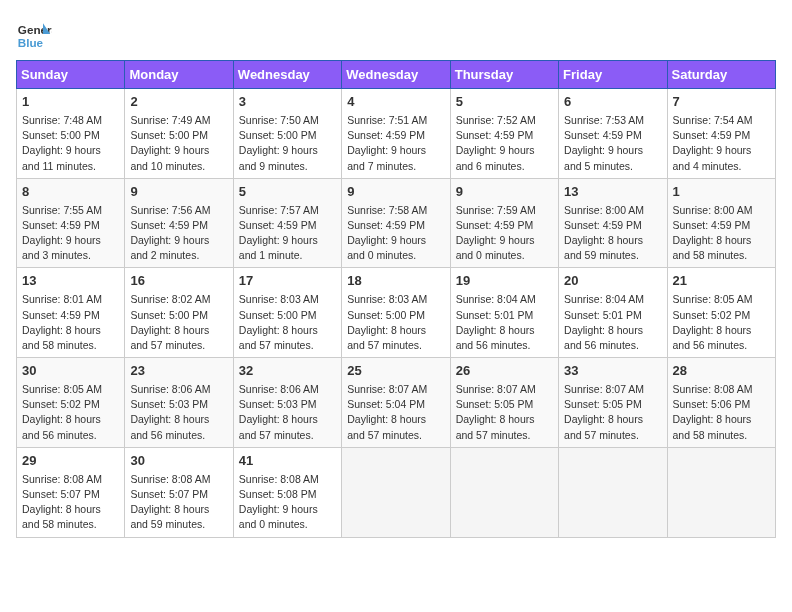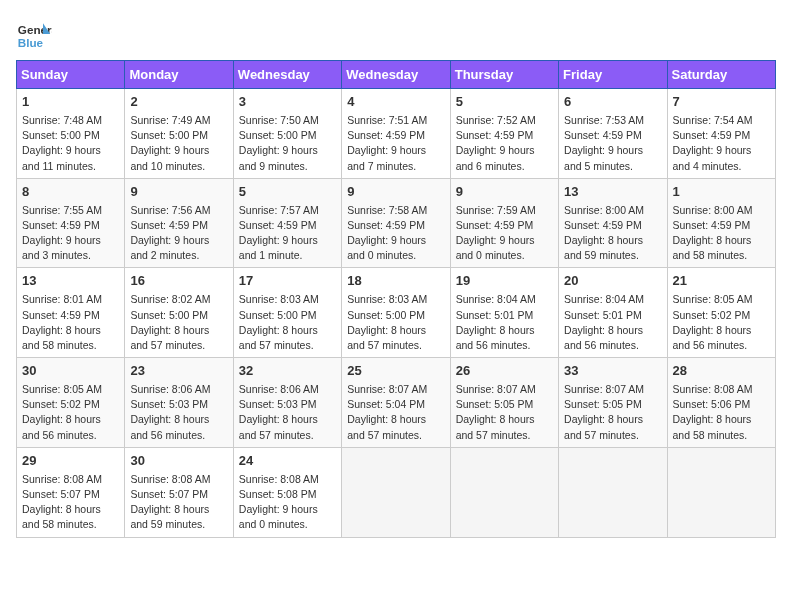--- a/index.html
+++ b/index.html
@@ -136,20 +136,20 @@
         <td><span class="day-num">23</span>Sunrise: 8:06 AM<br>Sunset: 5:03 PM<br>Daylight: 8 hours and 56 minutes.</td>
         <td><span class="day-num">32</span>Sunrise: 8:06 AM<br>Sunset: 5:03 PM<br>Daylight: 8 hours and 57 minutes.</td>
         <td><span class="day-num">25</span>Sunrise: 8:07 AM<br>Sunset: 5:04 PM<br>Daylight: 8 hours and 57 minutes.</td>
         <td><span class="day-num">26</span>Sunrise: 8:07 AM<br>Sunset: 5:05 PM<br>Daylight: 8 hours and 57 minutes.</td>
         <td><span class="day-num">33</span>Sunrise: 8:07 AM<br>Sunset: 5:05 PM<br>Daylight: 8 hours and 57 minutes.</td>
         <td><span class="day-num">28</span>Sunrise: 8:08 AM<br>Sunset: 5:06 PM<br>Daylight: 8 hours and 58 minutes.</td>
       </tr>
       <tr>
         <td><span class="day-num">29</span>Sunrise: 8:08 AM<br>Sunset: 5:07 PM<br>Daylight: 8 hours and 58 minutes.</td>
         <td><span class="day-num">30</span>Sunrise: 8:08 AM<br>Sunset: 5:07 PM<br>Daylight: 8 hours and 59 minutes.</td>
-        <td><span class="day-num">24</span>Sunrise: 8:08 AM<br>Sunset: 5:08 PM<br>Daylight: 9 hours and 0 minutes.</td>
+        <td><span class="day-num">41</span>Sunrise: 8:08 AM<br>Sunset: 5:08 PM<br>Daylight: 9 hours and 0 minutes.</td>
         <td class="empty"></td>
         <td class="empty"></td>
         <td class="empty"></td>
         <td class="empty"></td>
       </tr>
     </tbody>
 </table>
 
 </body></html>

